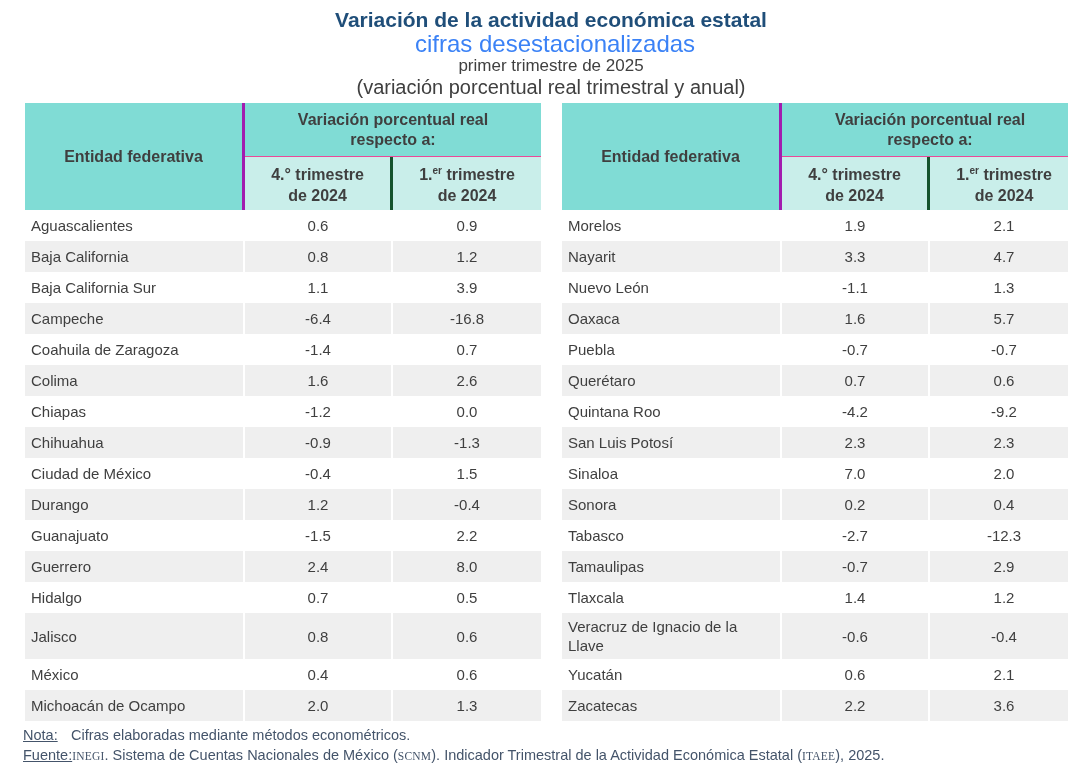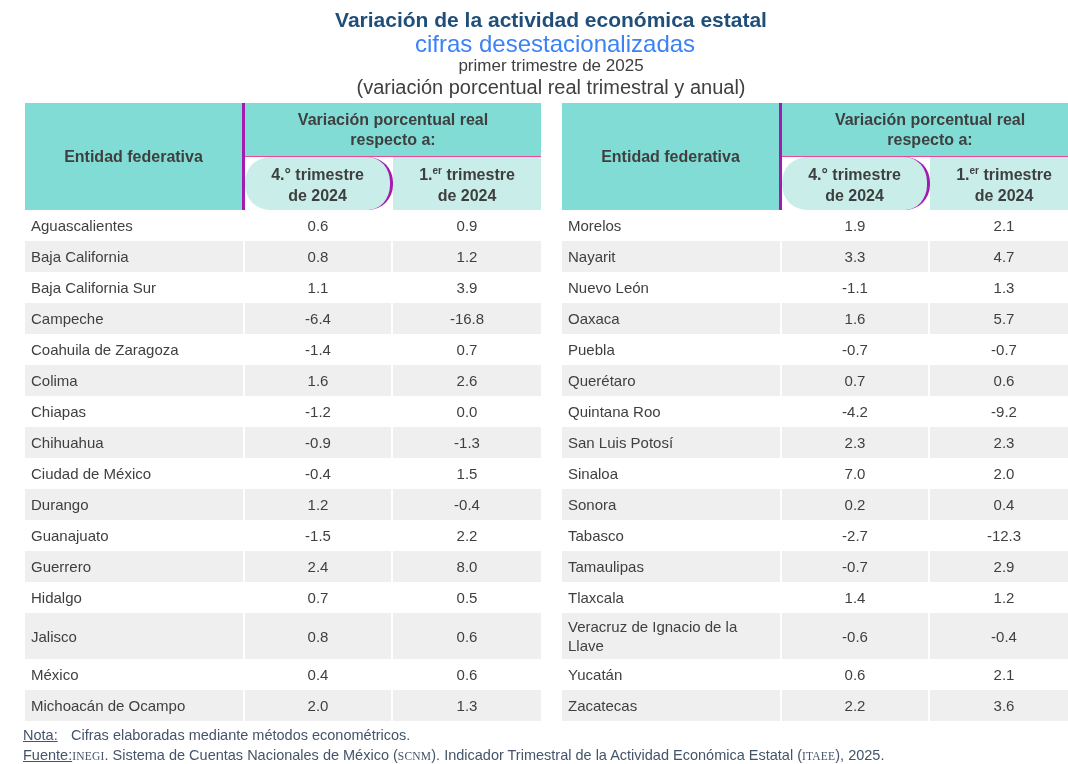--- a/index.html
+++ b/index.html
@@ -31,21 +31,21 @@
     border-right: 3px solid #a21caf;
   }
   .group-h {
     background: #80DCD5; text-align: center; vertical-align: middle;
     height: 54px; border-bottom: 1px solid #ec4899; line-height: 20px;
   }
   .sub-h {
     background: #C9EEEA; text-align: center; vertical-align: middle;
     height: 53px; line-height: 20px;
   }
-  .sub-h.first { border-right: 3px solid #a21caf; border-radius: 25px; }
+  .sub-h.first { border-right: 3px solid #14532d; }
   .sub-h sup { font-size: 10px; }
 
   tbody td {
     height: 31px; vertical-align: middle;
     font-size: 15px; line-height: 19px; color: #3F3F3F;
   }
   tbody td:not(:last-child) { border-right: 2px solid #fff; }
   tbody tr:nth-child(even) { background: #EFEFEF; }
   tbody tr:nth-child(14) td { height: 46px; }
   td.entity { text-align: left; padding: 0 8px 0 6px; }

